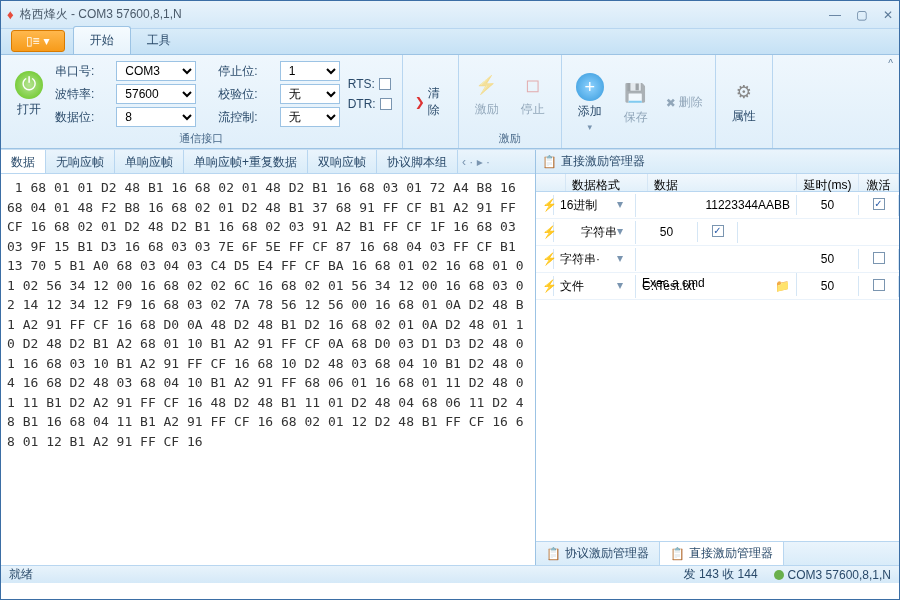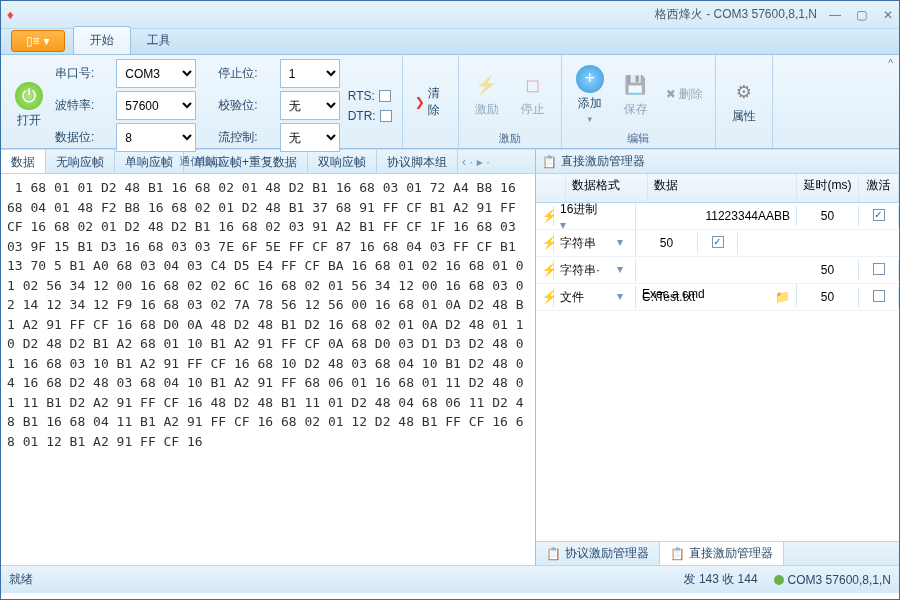--- a/index.html
+++ b/index.html
@@ -1,63 +1,63 @@
 <!DOCTYPE html>
 <html><head>
 <meta charset="utf-8">
 <style>
 *{box-sizing:border-box;margin:0;padding:0;font-family:"Microsoft YaHei","Segoe UI",sans-serif;font-size:12px;}
 body{background:#fff;width:900px;height:600px;overflow:hidden;border:1px solid #3b6ea5;}
 .titlebar{height:28px;background:linear-gradient(#e8f3fb,#d5e9f8);display:flex;align-items:center;padding:0 6px;border-bottom:1px solid #b8d6f0;}
 .titlebar .fire{color:#e74c3c;font-size:13px;margin-right:6px;}
-.titlebar .ttl{flex:1;text-align:right;color:#4a5a6a;font-size:12px;}
+.titlebar .ttl{flex:1;text-align:left;color:#4a5a6a;font-size:12px;}
 .titlebar .winbtns span{margin-left:12px;color:#5c7a99;cursor:pointer;}
 .tabbar{height:26px;background:linear-gradient(#d9ecf9,#c5e1f5);display:flex;align-items:flex-end;padding-left:10px;border-bottom:1px solid #9cc3e4;}
 .filebtn{background:linear-gradient(#ffb84d,#f79b1a);color:#fff;padding:3px 14px;border-radius:3px;border:1px solid #d87a00;display:flex;align-items:center;gap:4px;margin-bottom:2px;margin-right:8px;}
 .tab{padding:5px 16px;color:#2a4a6a;cursor:pointer;}
 .tab.active{background:linear-gradient(#f5fbff,#e8f3fb);border:1px solid #9cc3e4;border-bottom:none;border-radius:3px 3px 0 0;}
 .ribbon{height:94px;background:linear-gradient(#eff7fd,#e0effa);display:flex;border-bottom:1px solid #9cc3e4;position:relative;}
 .ribbon .caret{position:absolute;right:6px;top:3px;color:#5c7a99;font-size:10px;}
 .group{border-right:1px solid #b8d6f0;padding:4px 8px 2px;display:flex;flex-direction:column;}
 .group-body{flex:1;display:flex;align-items:center;gap:6px;}
 .group-label{text-align:center;color:#4a6a8a;font-size:11px;padding-top:2px;}
 .bigbtn{display:flex;flex-direction:column;align-items:center;gap:2px;padding:2px 6px;cursor:pointer;}
 .bigbtn .ico{width:28px;height:28px;border-radius:50%;display:flex;align-items:center;justify-content:center;font-size:18px;}
 .bigbtn .lbl{color:#2a4a6a;}
 .disabled{opacity:0.45;}
 .formgrid{display:grid;grid-template-columns:auto 80px auto 60px;gap:3px 22px;align-items:center;}
 .formgrid label{color:#2a4a6a;text-align:right;}
-.sel{border:1px solid #9cc3e4;background:#fff;height:29px;padding:0 4px;min-width:56px;}
+.sel{border:1px solid #9cc3e4;background:#fff;height:20px;padding:0 4px;min-width:56px;}
 .chkrow{display:flex;flex-direction:column;gap:6px;padding:4px 2px;}
 .chkrow div{display:flex;align-items:center;gap:4px;color:#2a4a6a;}
 .hexbadge{width:32px;height:32px;background:#2a5ca8;color:#fff;font-weight:bold;display:flex;align-items:center;justify-content:center;font-size:11px;transform:rotate(0deg);clip-path:polygon(25% 5%,75% 5%,95% 50%,75% 95%,25% 95%,5% 50%);}
 .smallbtn{display:flex;align-items:center;gap:3px;color:#2a4a6a;padding:2px 4px;cursor:pointer;}
 .content{display:flex;height:416px;border-top:1px solid #c9dff2;}
 .left{flex:1;border-right:1px solid #9cc3e4;display:flex;flex-direction:column;min-width:0;}
 .datatabs{display:flex;background:linear-gradient(#eaf4fc,#d9ecf9);border-bottom:1px solid #b8d6f0;height:24px;align-items:stretch;}
 .dtab{padding:4px 10px;border-right:1px solid #b8d6f0;color:#2a4a6a;cursor:pointer;white-space:nowrap;}
 .dtab.active{background:#fff;}
 .scrollhint{display:flex;align-items:center;padding:0 4px;color:#7a95b0;}
 .hexarea{flex:1;padding:4px 6px;font-family:Consolas,monospace;font-size:13px;color:#333;white-space:pre-wrap;word-break:break-all;overflow:auto;line-height:1.5;}
 .right{width:363px;display:flex;flex-direction:column;}
 .panelhdr{height:24px;background:linear-gradient(#eaf4fc,#d9ecf9);border-bottom:1px solid #b8d6f0;display:flex;align-items:center;padding:0 6px;gap:4px;color:#2a4a6a;}
-.gridhdr{display:flex;background:linear-gradient(#f2f8fd,#e2f0fa);border-bottom:1px solid #b8d6f0;height:29px;}
+.gridhdr{display:flex;background:linear-gradient(#f2f8fd,#e2f0fa);border-bottom:1px solid #b8d6f0;height:18px;}
 .gridhdr div,.gridrow div{padding:3px 6px;border-right:1px solid #d5e6f5;}
 .col-fmt{width:82px;}
 .col-data{flex:1;}
 .col-delay{width:62px;text-align:center;}
 .col-act{width:40px;text-align:center;}
 .gridbody{flex:1;overflow:auto;}
 .gridrow{display:flex;height:27px;align-items:center;border-bottom:1px solid #eaf2fa;}
 .gridrow .bolt{width:18px;text-align:center;color:#f7a61a;}
 .gridrow .dd{width:12px;color:#7a95b0;}
 .btabs{height:24px;background:linear-gradient(#eaf4fc,#d9ecf9);border-top:1px solid #b8d6f0;display:flex;}
 .btab{padding:4px 10px;border-right:1px solid #b8d6f0;display:flex;align-items:center;gap:4px;color:#2a4a6a;}
 .btab.active{background:#fff;}
-.status{height:28px;background:linear-gradient(#e8f3fb,#d5e9f8);border-top:1px solid #b8d6f0;display:flex;align-items:center;padding:0 8px;color:#2a4a6a;}
+.status{height:18px;background:linear-gradient(#e8f3fb,#d5e9f8);border-top:1px solid #b8d6f0;display:flex;align-items:center;padding:0 8px;color:#2a4a6a;}
 .status .sp{flex:1;}
 .status .dot{width:10px;height:10px;border-radius:50%;background:#6ab04c;display:inline-block;margin:0 4px;}
 .chk{width:12px;height:12px;border:1px solid #7a95b0;background:#fff;display:inline-block;}
 .chk.on::after{content:"✓";color:#2a5ca8;font-size:10px;position:relative;top:-3px;left:0;}
 .folder{color:#e8a030;}
 </style>
 </head>
 <body>
 
 <div class="titlebar">
@@ -149,21 +149,20 @@
         </div>
       <div class="bigbtn disabled">
           <span class="ico" style="color:#6a8aac;">💾</span>
           <span class="lbl">保存</span>
         </div>
       <div class="smallbtn disabled">
           <span>✖</span>
           <span>删除</span>
         </div>
     </div>
-    <div class="group-label">编辑</div>
   </div>
 
   <div class="group">
     <div class="group-body">
       <div class="bigbtn">
           <span class="ico" style="color:#888;">⚙</span>
           <span class="lbl">属性</span>
         </div>
     </div>
     <div class="group-label"></div>
@@ -191,33 +190,33 @@
     <div class="gridhdr">
       <div style="width:30px"></div>
       <div class="col-fmt">数据格式</div>
       <div class="col-data">数据</div>
       <div class="col-delay">延时(ms)</div>
       <div class="col-act">激活</div>
     </div>
     <div class="gridbody" id="gridbody">
         <div class="gridrow">
           <div class="bolt">⚡</div>
-          <div class="col-fmt" style="display:flex;justify-content:space-between;flex-direction:column;">
+          <div class="col-fmt" style="display:flex;justify-content:space-between;">
             <span>16进制</span>
             <span class="dd">▾</span>
           </div>
           <div class="col-data" style="display:flex;justify-content:flex-end;">
             <span>11223344AABB</span>
           </div>
           <div class="col-delay">50</div>
           <div class="col-act"><span class="chk on"></span></div>
         </div>
         <div class="gridrow">
           <div class="bolt">⚡</div>
-          <div class="col-fmt" style="display:flex;justify-content:space-between;">
+          <div class="col-fmt" style="display:flex;justify-content:flex-end;">
             <span>字符串</span>
             <span class="dd">▾</span>
           </div>
           <div class="col-delay">50</div>
           <div class="col-act"><span class="chk on"></span></div>
         </div>
         <div class="gridrow">
           <div class="bolt">⚡</div>
           <div class="col-fmt" style="display:flex;justify-content:space-between;">
             <span>字符串·</span>

